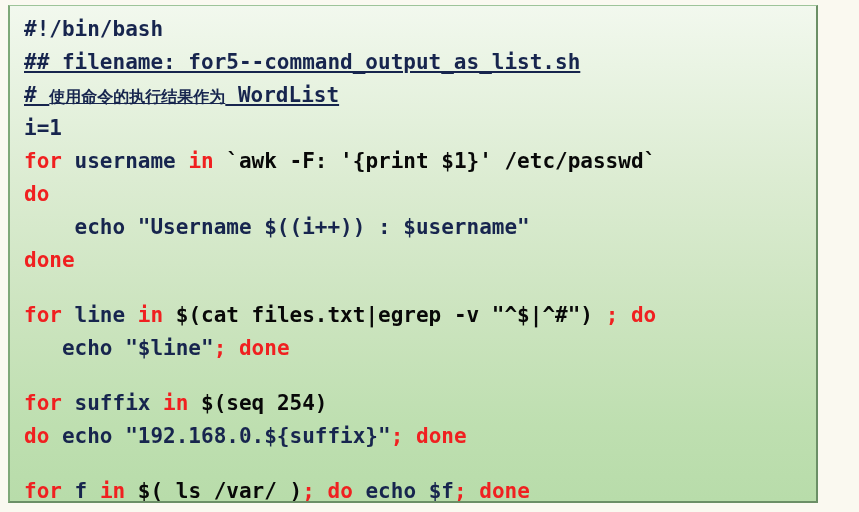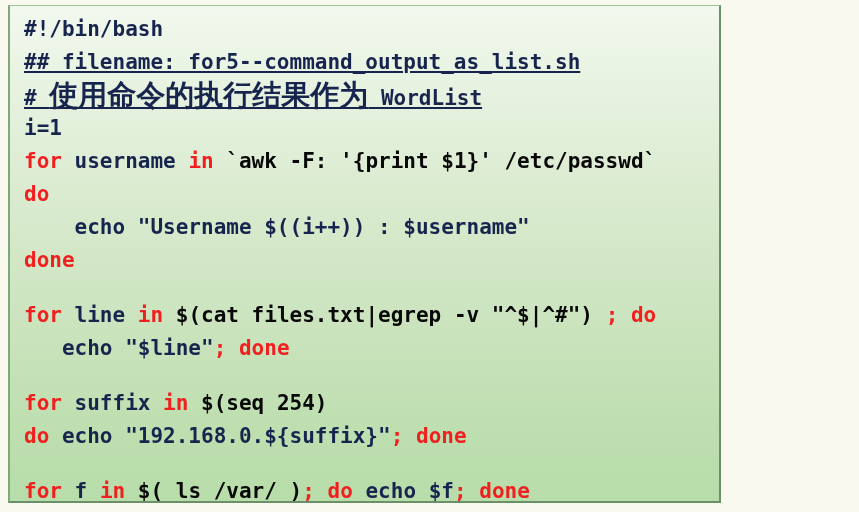--- a/index.html
+++ b/index.html
@@ -11,21 +11,21 @@
     width: 859px;
     height: 512px;
     overflow: hidden;
     font-family: "DejaVu Sans Mono", "Liberation Mono", monospace;
   }
 
   #code-card {
     position: absolute;
     left: 8px;
     top: 5px;
-    width: 713px;
+    width: 810px;
     height: 498px;
     box-sizing: border-box;
     border-left: 2px solid #7fa878;
     border-top: 1px solid #9ec49a;
     border-right: 2px solid #6b8f66;
     border-bottom: 2px solid #6b8f66;
     background: linear-gradient(to bottom,
         #f2f8ee 0%,
         #eaf4e4 12%,
         #dcecd2 35%,
@@ -52,21 +52,21 @@
   .line.blank { height: 22px; }
 
   
   .kw     { color: #f02020; }   
   .cmd    { color: #17254e; }   
   .cmt    { color: #17254e; text-decoration: underline; }   
   .plain  { color: #080808; }   
   .han {
     font-family: "DejaVu Sans", "Liberation Sans", sans-serif;
     font-weight: bold;
-    font-size: 29px;
+    font-size: 16px;
   }
 </style>
 </head>
 <body>
 
 <div id="code-card">
   <div class="code-body" id="code-body"><div class="line"><span class="cmd">#!/bin/bash</span></div><div class="line"><span class="cmt">## filename: for5--command_output_as_list.sh</span></div><div class="line"><span class="cmt"># </span><span class="cmt han">使用命令的执行结果作为</span><span class="cmt"> WordList</span></div><div class="line"><span class="cmd">i=1</span></div><div class="line"><span class="kw">for</span><span class="cmd"> username </span><span class="kw">in</span><span class="cmd"> </span><span class="plain">`awk -F: '{print $1}' /etc/passwd`</span></div><div class="line"><span class="kw">do</span></div><div class="line"><span class="cmd">    echo "Username $((i++)) : $username"</span></div><div class="line"><span class="kw">done</span></div><div class="line blank">&nbsp;</div><div class="line"><span class="kw">for</span><span class="cmd"> line </span><span class="kw">in</span><span class="cmd"> </span><span class="plain">$(cat files.txt|egrep -v "^$|^#")</span><span class="cmd"> </span><span class="kw">;</span><span class="cmd"> </span><span class="kw">do</span></div><div class="line"><span class="cmd">   echo "$line"</span><span class="kw">;</span><span class="cmd"> </span><span class="kw">done</span></div><div class="line blank">&nbsp;</div><div class="line"><span class="kw">for</span><span class="cmd"> suffix </span><span class="kw">in</span><span class="cmd"> </span><span class="plain">$(seq 254)</span></div><div class="line"><span class="kw">do</span><span class="cmd"> echo "192.168.0.${suffix}"</span><span class="kw">;</span><span class="cmd"> </span><span class="kw">done</span></div><div class="line blank">&nbsp;</div><div class="line"><span class="kw">for</span><span class="cmd"> f </span><span class="kw">in</span><span class="cmd"> </span><span class="plain">$( ls /var/ )</span><span class="kw">;</span><span class="cmd"> </span><span class="kw">do</span><span class="cmd"> echo $f</span><span class="kw">;</span><span class="cmd"> </span><span class="kw">done</span></div></div>
 </div>
 
 </body></html>

